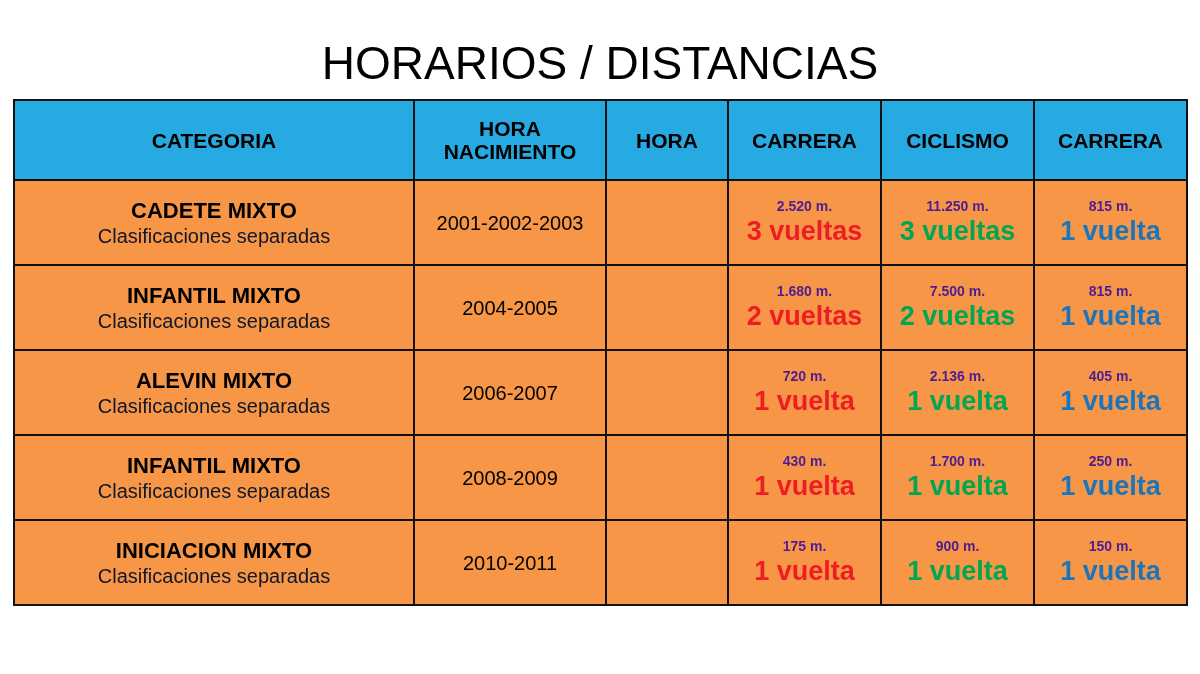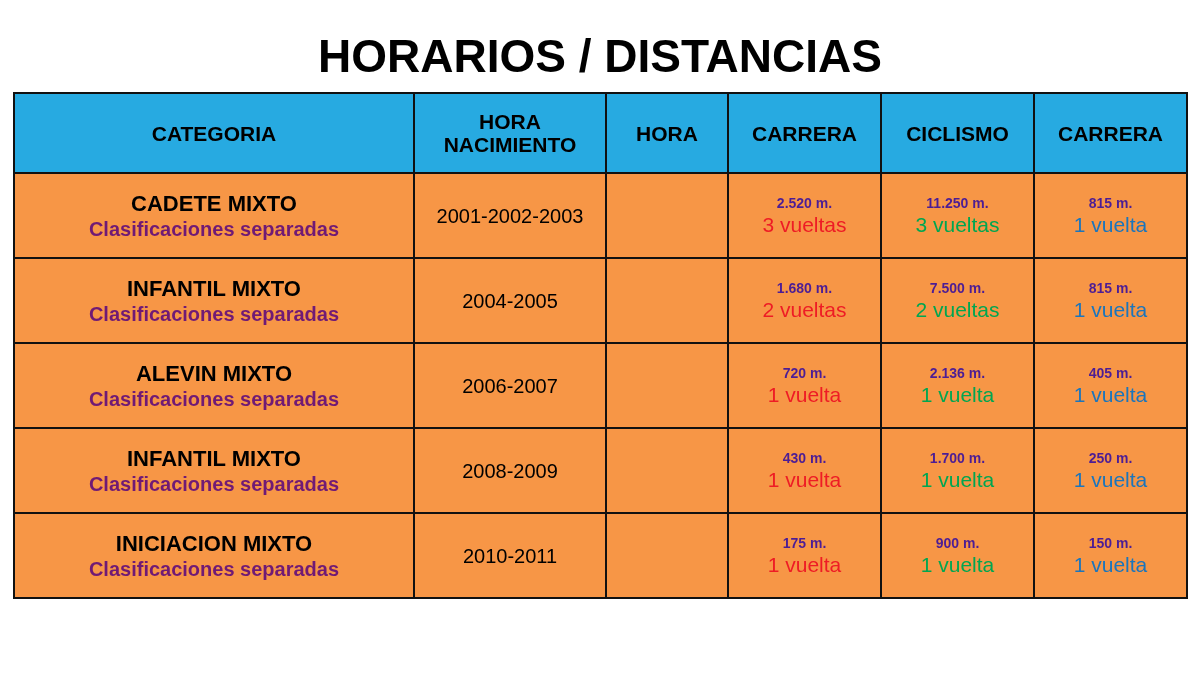--- a/index.html
+++ b/index.html
@@ -15,26 +15,27 @@
   }
   .page {
     width: 1200px;
     height: 674px;
     position: relative;
     box-sizing: border-box;
   }
   .title {
     text-align: center;
     font-size: 46px;
-    font-weight: bold;
+    font-weight: normal;
     color: #000000;
     letter-spacing: 0px;
-    padding-top: 32px;
+    padding-top: 16px;
     padding-bottom: 12px;
     line-height: 1.05;
+    margin-top: 23px;
   }
   table.schedule {
     border-collapse: collapse;
     width: 1174px;
     margin-left: 13px;
     table-layout: fixed;
     padding-left: 46px;
   }
   table.schedule th,
   table.schedule td {
@@ -59,40 +60,40 @@
     line-height: 1.2;
   }
   .cat-name {
     font-size: 22px;
     font-weight: bold;
     color: #000000;
     display: block;
   }
   .cat-sub {
     font-size: 20px;
-    font-weight: bold;
-    color: #701a75;
+    font-weight: normal;
+    color: #0f172a;
     display: block;
   }
   .year-cell {
     font-size: 20px;
     font-weight: normal;
     color: #000000;
     line-height: 1.2;
   }
   .dist {
     font-size: 14px;
     font-weight: bold;
     color: #4c1d95;
     display: block;
     line-height: 1.2;
   }
   .laps {
-    font-size: 21px;
-    font-weight: normal;
+    font-size: 27px;
+    font-weight: bold;
     display: block;
     line-height: 1.2;
   }
   .laps-run { color: #ee1c25; }
   .laps-bike { color: #00a651; }
   .laps-run2 { color: #1b75bc; }
   .col-cat { width: 400px; }
   .col-year { width: 192px; }
   .col-hora { width: 122px; }
   .col-d { width: 153px; }

